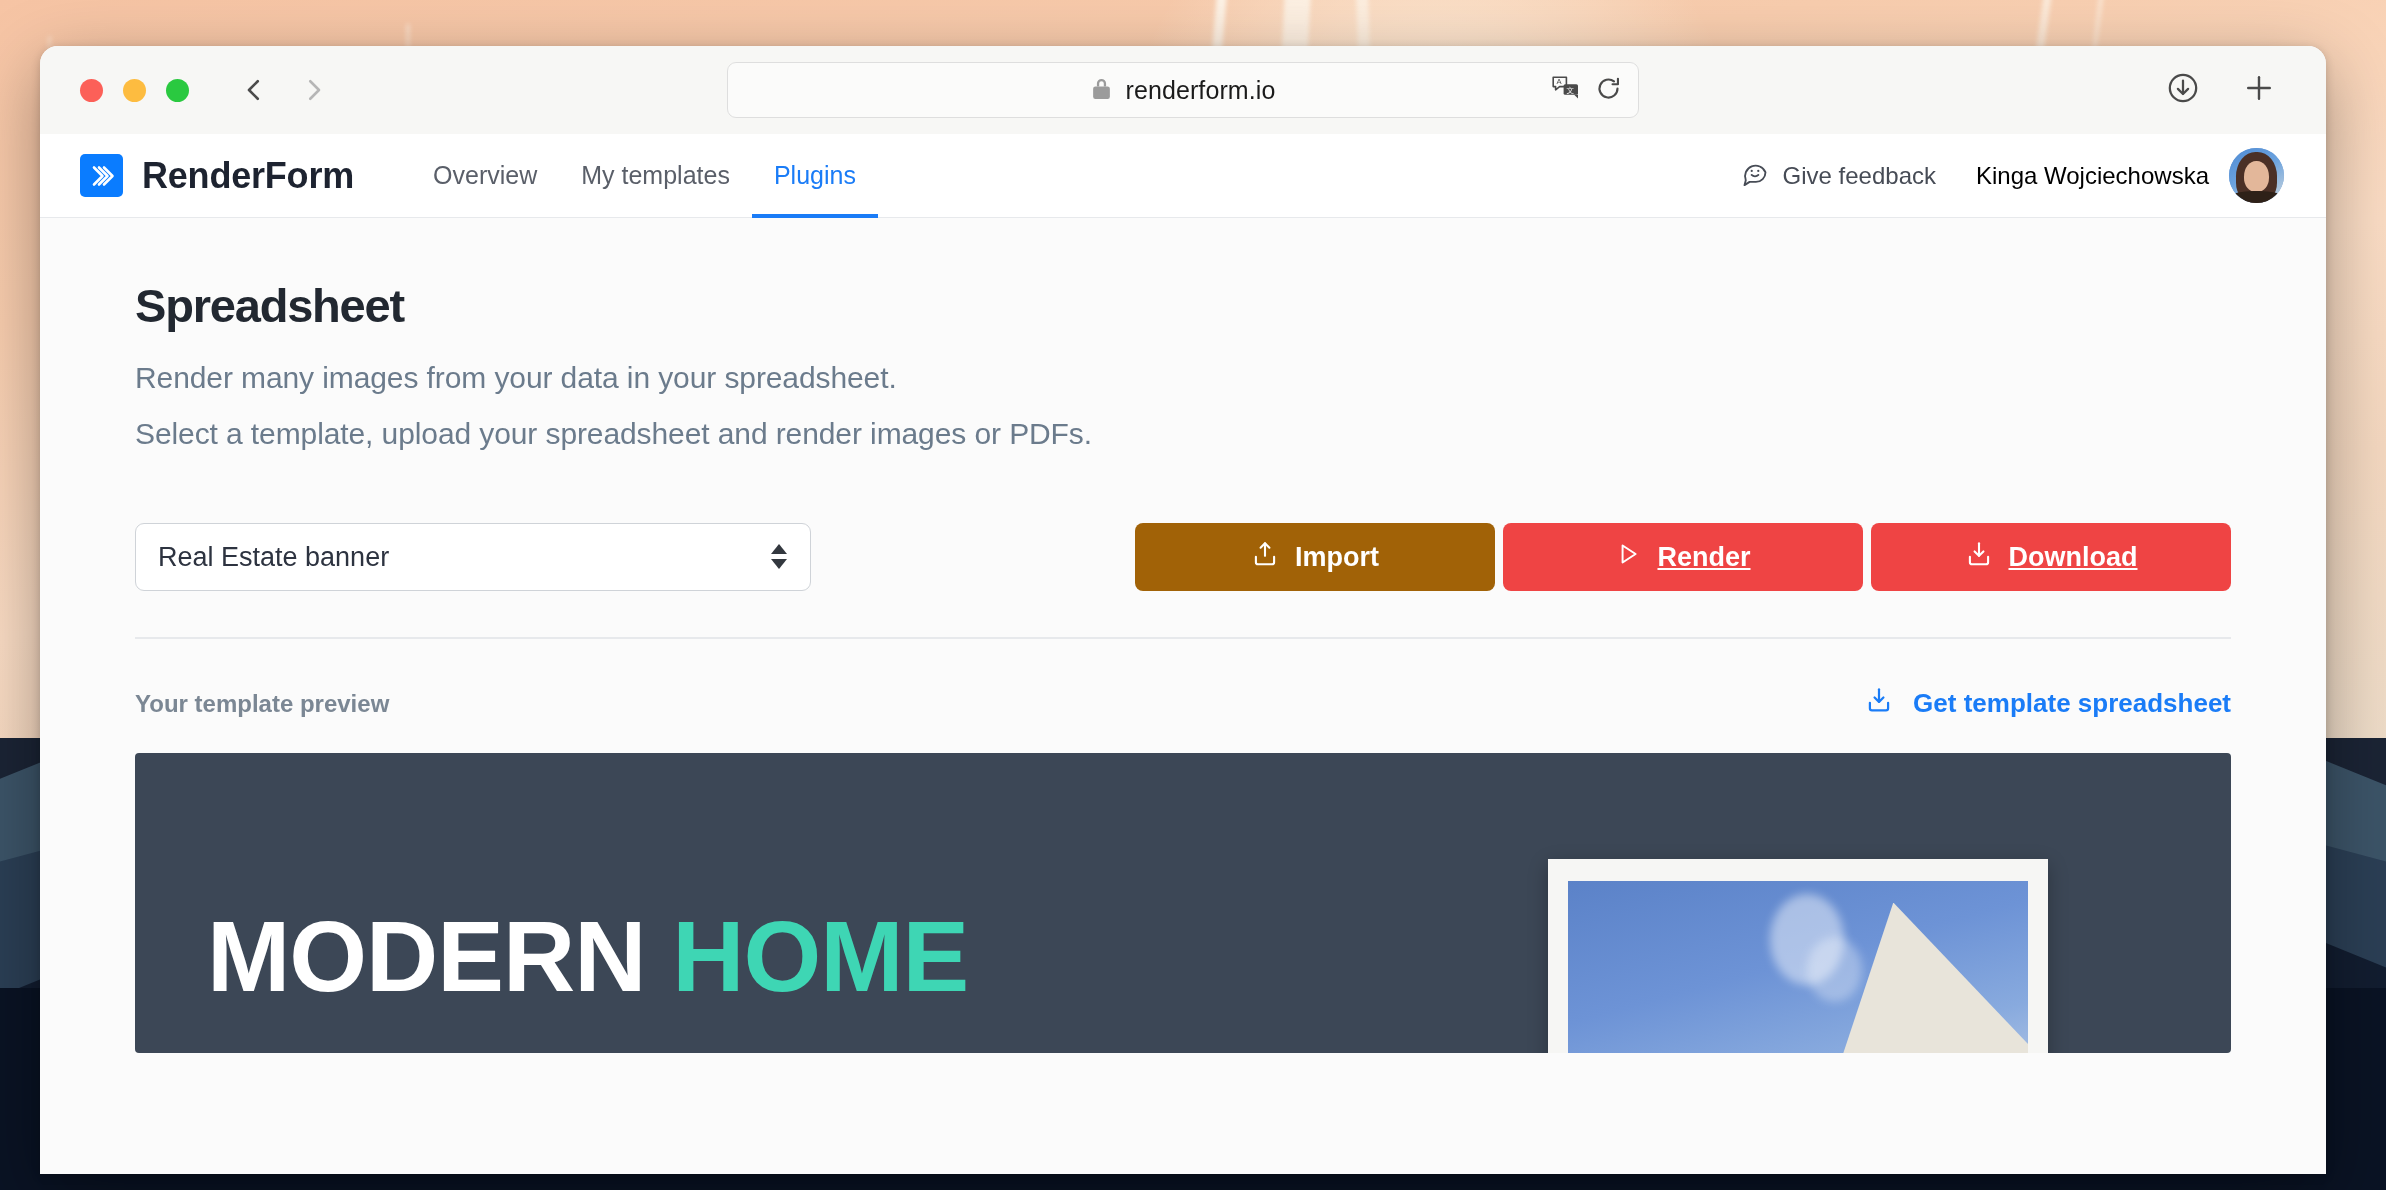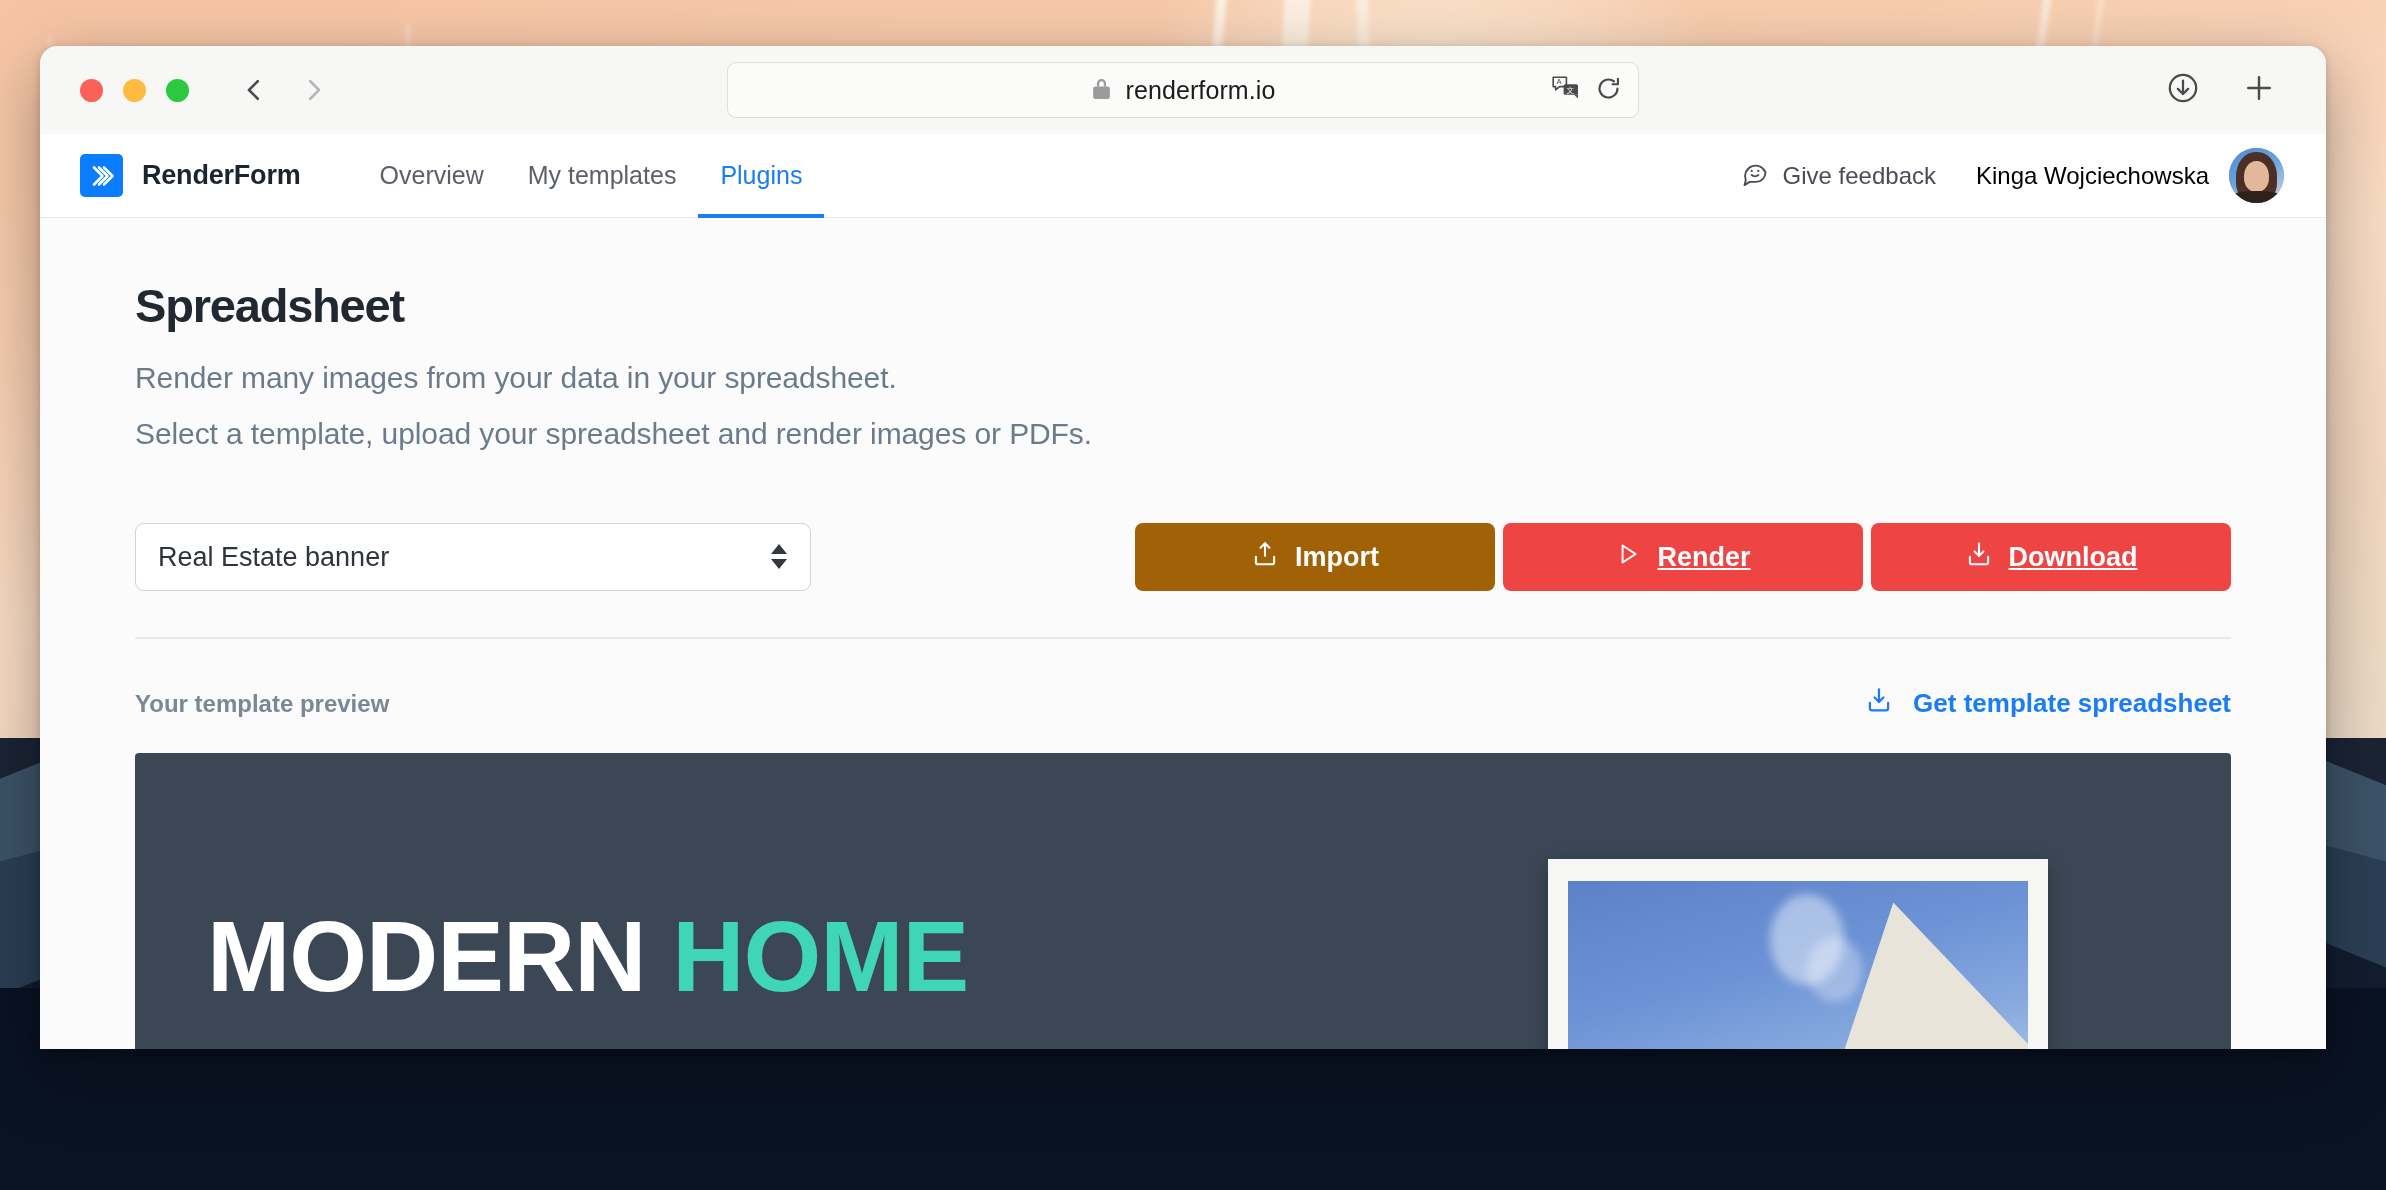--- a/index.html
+++ b/index.html
@@ -53,21 +53,21 @@
       47% 42%, 54% 31%, 61% 43%, 68% 29%, 75% 41%, 82% 30%, 89% 43%, 95% 33%, 100% 45%,
       100% 100%, 0% 100%);
   }
   .ridge-front {
     position:absolute; left:0; bottom:0; width:100%; height:17%;
     background:#0a1324;
   }
 
   
   #browser-window {
-    position:absolute; left:40px; top:46px; width:2286px; height:1003px;
+    position:absolute; left:40px; top:46px; width:2286px; height:1128px;
     background:#fafafa;
     border-radius:18px 18px 0 0;
     box-shadow:0 22px 70px rgba(0,0,0,.35), 0 2px 10px rgba(0,0,0,.18);
     overflow:hidden;
     display:flex; flex-direction:column;
   }
 
   
   #browser-toolbar {
     height:88px; flex:0 0 88px;
@@ -106,21 +106,21 @@
     border-bottom:1px solid #e7e9ec;
     display:flex; align-items:stretch;
     padding:0 42px 0 40px;
     position:relative;
   }
   .brand { display:flex; align-items:center; gap:19px; }
   #logo-mark {
     width:43px; height:43px; border-radius:5px; background:#0a7cff;
     display:flex; align-items:center; justify-content:center;
   }
-  #brand-name { font-size:27px; font-weight:bold; color:#1d2330; letter-spacing:-.2px; }
+  #brand-name { font-size:36px; font-weight:bold; color:#1d2330; letter-spacing:-.2px; }
 
   .nav-tabs { display:flex; align-items:stretch; margin-left:57px; gap:0; }
   .nav-tab {
     display:flex; align-items:center; padding:0 22px;
     font-size:25px; color:#5a5f69;
     position:relative; cursor:pointer;
   }
   .nav-tab.active { color:#1a7cf7; }
   .nav-tab.active::after {
     content:""; position:absolute; left:0; right:0; bottom:-1px; height:4px; background:#1a7cf7;

